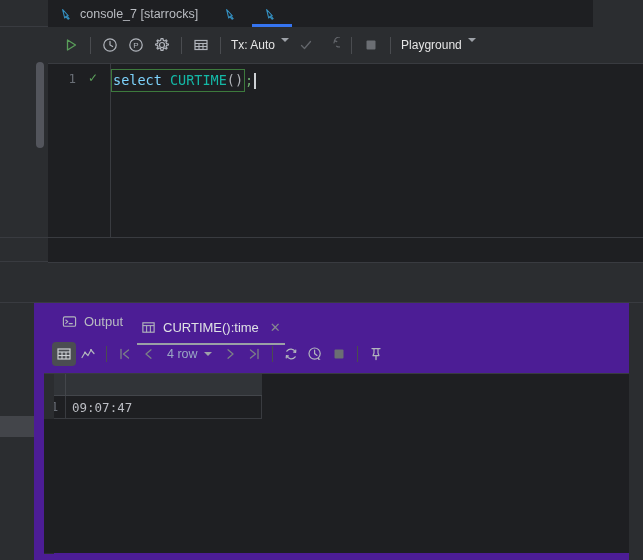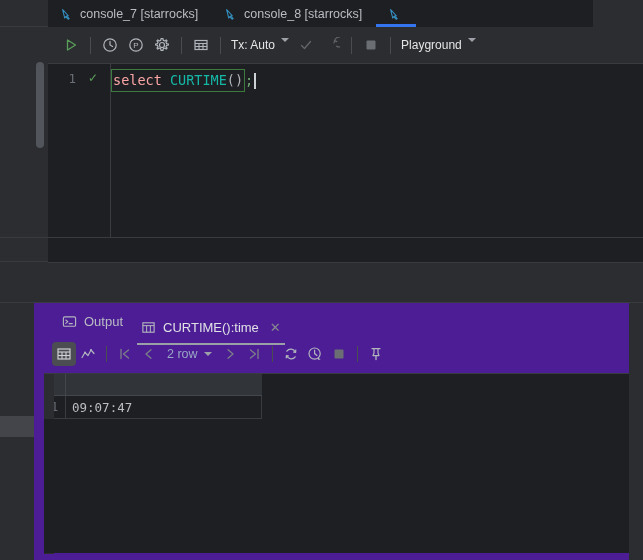--- a/index.html
+++ b/index.html
@@ -132,21 +132,21 @@
     font-family: "DejaVu Sans Mono", monospace;
     font-size: 13.5px; line-height: 19px;
     white-space: pre; display: flex; align-items: center;
   }
   .stmt-box {
     border: 1px solid #3d7a3d;
     padding: 1px 1px 1px 1px;
     display: inline-block;
     background: transparent;
   }
-  .kw      { color: #fca5a5; }
+  .kw      { color: #7dd3fc; }
   .fn      { color: #14b8a6; }
   .paren   { color: #b0b3b8; }
   .semi    { color: #6fa96f; }
   .caret {
     display: inline-block; width: 2px; height: 16px;
     background: #cdd0d4; margin-left: 1px;
     vertical-align: middle;
   }
 
   
@@ -276,21 +276,20 @@
       </span>
       <span>console_7 [starrocks]</span>
     </div>
 
     <div class="tab">
       <span class="tab-icon">
         <svg width="14" height="14" viewBox="0 0 16 16">
           <path d="M3 3 L9.5 10 L7.5 10.2 L10.5 13.2 L9.2 14 L6.6 11 L5.4 12.6 Z" fill="none" stroke="#3592c4" stroke-width="1.2" stroke-linejoin="round"></path>
         </svg>
       </span>
-      <span>console_8 [starrocks]</span>
     </div>
 
     <div class="tab active">
       <span class="tab-icon">
         <svg width="14" height="14" viewBox="0 0 16 16">
           <path d="M3 3 L9.5 10 L7.5 10.2 L10.5 13.2 L9.2 14 L6.6 11 L5.4 12.6 Z" fill="none" stroke="#3592c4" stroke-width="1.2" stroke-linejoin="round"></path>
         </svg>
       </span>
     </div>
   </div>
@@ -471,21 +470,21 @@
 
       <div class="rtb-btn">
         <span>
           <svg width="16" height="16" viewBox="0 0 16 16">
             <path d="M10 3.8 L5 8 L10 12.2" fill="none" stroke="#7c8086" stroke-width="1.3" stroke-linecap="round" stroke-linejoin="round"></path>
           </svg>
         </span>
       </div>
 
       <div class="rowcount">
-        <span>2 row</span>
+        <span>4 row</span>
         <span class="chev"></span>
       </div>
 
       <div class="rtb-btn">
         <span>
           <svg width="16" height="16" viewBox="0 0 16 16">
             <path d="M6 3.8 L11 8 L6 12.2" fill="none" stroke="#7c8086" stroke-width="1.3" stroke-linecap="round" stroke-linejoin="round"></path>
           </svg>
         </span>
       </div>

